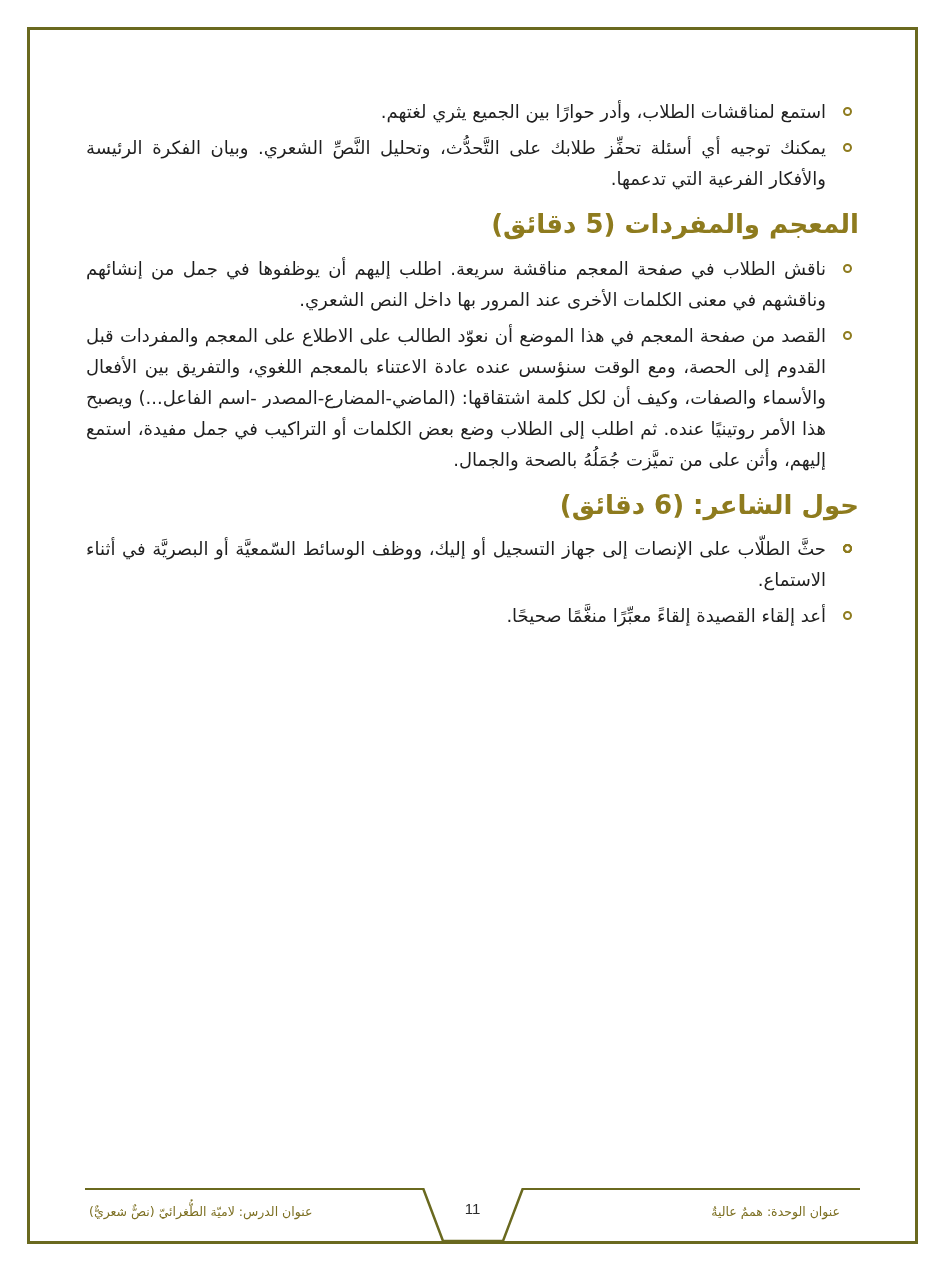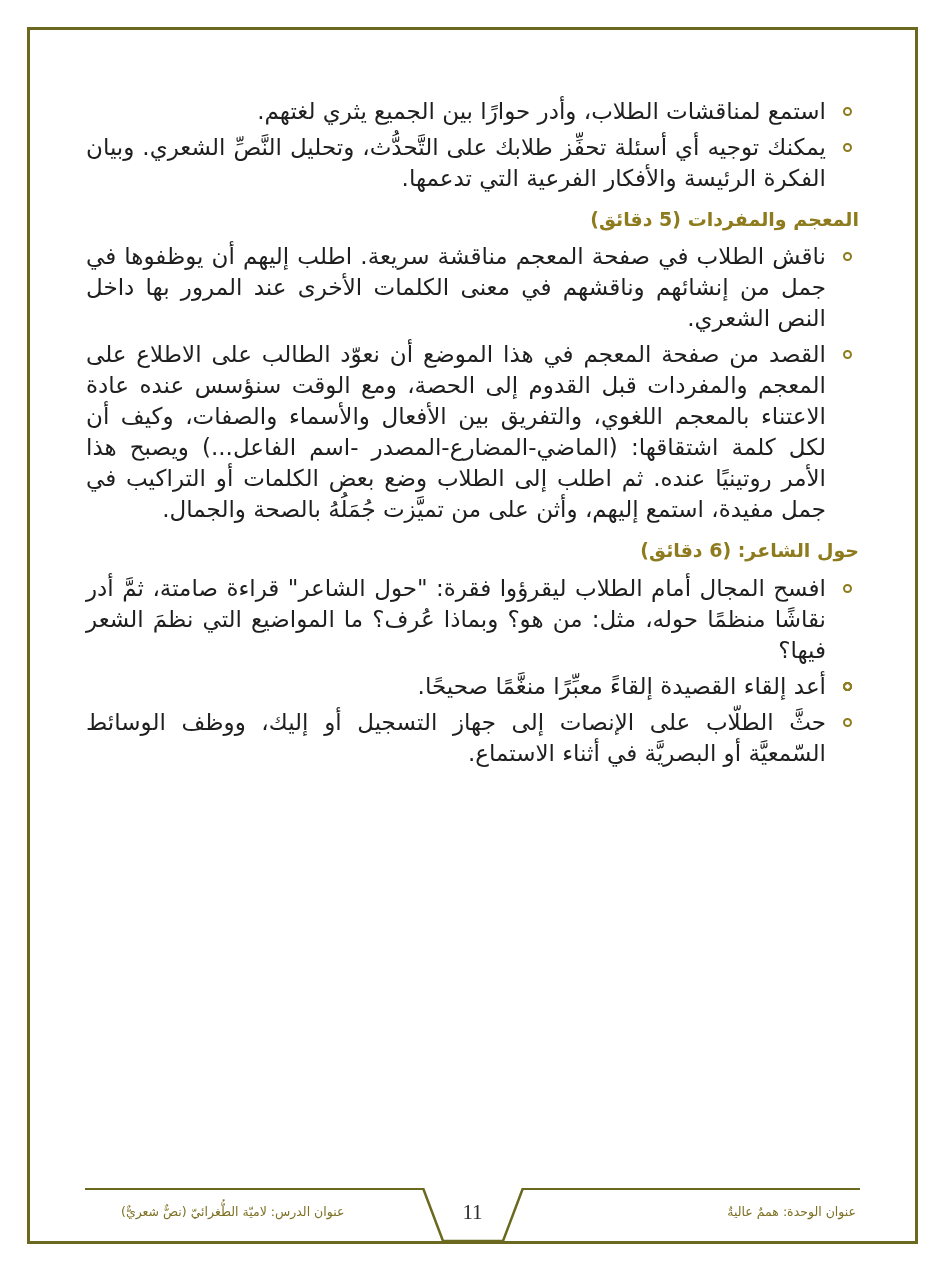--- a/index.html
+++ b/index.html
@@ -24,31 +24,31 @@
   }
   .content{
     position:absolute;
     top:96px;
     right:86px;
     left:86px;
     direction:rtl;
     color:var(--text);
   }
   .heading{
-    font-size:19px;
+    font-size:26px;
     font-weight:bold;
     color:var(--accent);
     line-height:1.6;
     margin:10px 0 7px 0;
     text-align:right;
   }
   .bullet-item{
     position:relative;
     padding-right:33px;
-    font-size:23px;
+    font-size:18px;
     line-height:31px;
     text-align:justify;
     margin-bottom:5px;
   }
   .bullet{
     position:absolute;
     right:7px;
     top:11px;
     width:9px;
     height:9px;
@@ -81,52 +81,51 @@
     fill:#ffffff;
     stroke:var(--frame);
     stroke-width:2.5;
   }
   .page-number{
     position:absolute;
     top:12px;
     left:0;
     width:100%;
     text-align:center;
-    font-size:21px;
+    font-size:15px;
     color:#2b2b2b;
-    font-family:Liberation Serif, serif;
+    font-family:Liberation Sans, sans-serif;
   }
   .footer-text{
     position:absolute;
     top:16px;
     font-size:12.5px;
     color:var(--footer);
     direction:rtl;
     white-space:nowrap;
   }
-  .footer-text.lesson{left:4px;margin-left:32px;}
-  .footer-text.unit{right:4px;}
+  .footer-text.lesson{left:4px;}
+  .footer-text.unit{right:20px;}
 </style>
 </head>
 <body>
 
 <div class="frame"></div>
 
 <div class="content">
     <div class="bullet-item"><span class="bullet"></span><span>استمع لمناقشات الطلاب، وأدر حوارًا بين الجميع يثري لغتهم.</span></div>
     <div class="bullet-item"><span class="bullet"></span><span>يمكنك توجيه أي أسئلة تحفِّز طلابك على التَّحدُّث، وتحليل النَّصِّ الشعري. وبيان الفكرة الرئيسة والأفكار الفرعية التي تدعمها.</span></div>
     <div class="heading">المعجم والمفردات (5 دقائق)</div>
     <div class="bullet-item"><span class="bullet"></span><span>ناقش الطلاب في صفحة المعجم مناقشة سريعة. اطلب إليهم أن يوظفوها في جمل من إنشائهم وناقشهم في معنى الكلمات الأخرى عند المرور بها داخل النص الشعري.</span></div>
     <div class="bullet-item"><span class="bullet"></span><span>القصد من صفحة المعجم في هذا الموضع أن نعوّد الطالب على الاطلاع على المعجم والمفردات قبل القدوم إلى الحصة، ومع الوقت سنؤسس عنده عادة الاعتناء بالمعجم اللغوي، والتفريق بين الأفعال والأسماء والصفات، وكيف أن لكل كلمة اشتقاقها: (الماضي-المضارع-المصدر -اسم الفاعل...) ويصبح هذا الأمر روتينيًا عنده. ثم اطلب إلى الطلاب وضع بعض الكلمات أو التراكيب في جمل مفيدة، استمع إليهم، وأثن على من تميَّزت جُمَلُهُ بالصحة والجمال.</span></div>
     <div class="heading">حول الشاعر: (6 دقائق)</div>
-    <div class="bullet-item"><span class="bullet"></span><span>افسح المجال أمام الطلاب ليقرؤوا فقرة: "حول الشاعر" قراءة صامتة، ثمَّ أدر نقاشًا منظمًا حوله، مثل: من هو؟ وبماذا عُرف؟ ما المواضيع التي نظمَ الشعر فيها؟</span></div>
     <div class="bullet-item"><span class="bullet"></span></div>
     <div class="bullet-item"><span class="bullet"></span></div>
+    <div class="bullet-item"><span class="bullet"></span><span>حثَّ الطلّاب على الإنصات إلى جهاز التسجيل أو إليك، ووظف الوسائط السّمعيَّة أو البصريَّة في أثناء الاستماع.</span></div>
     <div class="bullet-item"><span class="bullet"></span><span>أعد إلقاء القصيدة إلقاءً معبِّرًا منغَّمًا صحيحًا.</span></div>
-    <div class="bullet-item"><span class="bullet"></span><span>حثَّ الطلّاب على الإنصات إلى جهاز التسجيل أو إليك، ووظف الوسائط السّمعيَّة أو البصريَّة في أثناء الاستماع.</span></div>
   </div>
 
 <div class="footer">
   <div class="footer-line"></div>
   <div class="page-tab">
     <svg width="120" height="56" viewBox="0 0 120 56">
       <path d="M10 0 L30 53 L90 53 L110 0"></path>
     </svg>
     <div class="page-number">11</div>
   </div>

